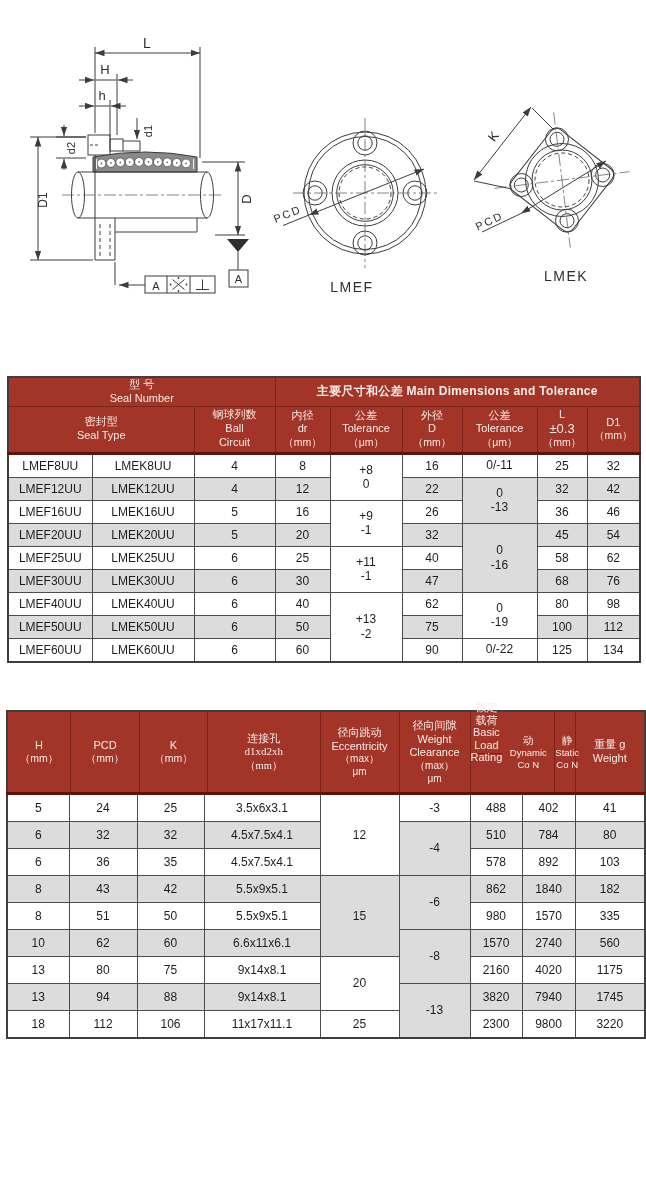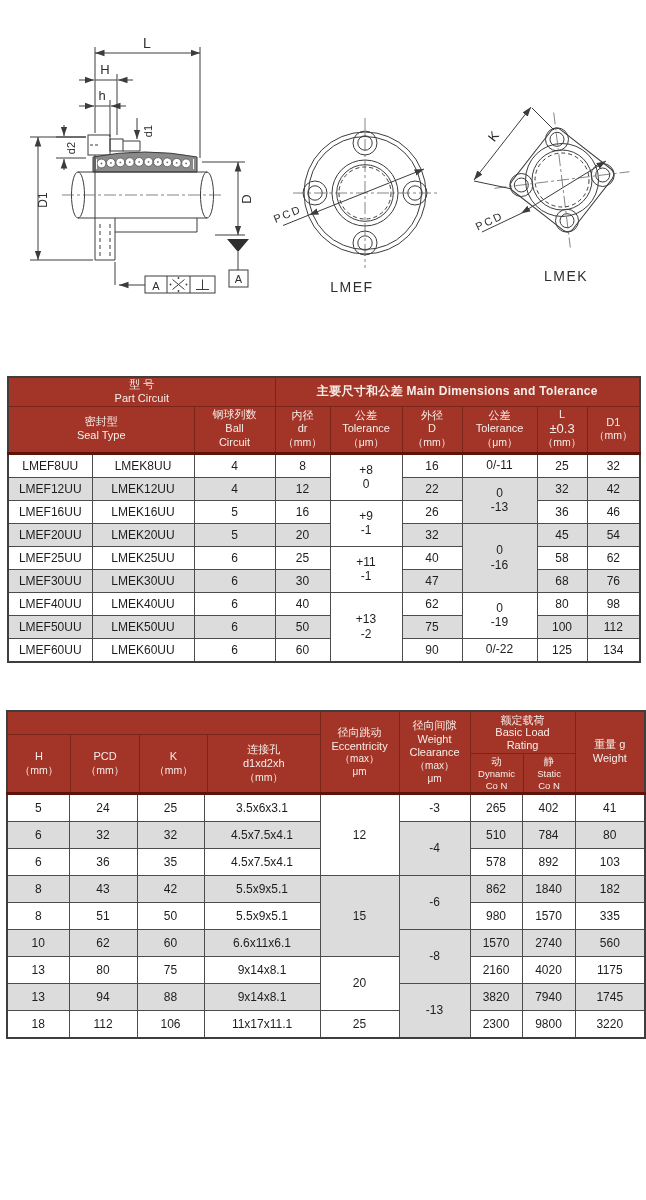--- a/index.html
+++ b/index.html
@@ -30,26 +30,26 @@
     border:1px solid #4c4c4c;background:#fff;text-align:center;vertical-align:middle;
     font-size:12px;padding:0;color:#1d1d1d;
   }
   #t1 td{height:22px;}
   #t2 td{height:26px;}
   tr.g td{background:#dcdcdc;}
   td.tol{background:#fff;white-space:pre-line;line-height:1.2;}
 
   
   #t2 th{height:80px;}
-  .grp-in,.blr-in{display:flex;flex-direction:column;height:80px;}
+  .grp-in,.blr-in{display:flex;flex-direction:row;height:80px;}
   .grp-top{height:22px;border-bottom:1px solid #7b241a;}
   .grp-cells{flex:1;display:flex;}
   .gc{display:flex;flex-direction:column;justify-content:center;line-height:1.25;}
   .gc1{width:62px;}.gc2{width:68px;border-left:1px solid #7b241a;}
-  .gc3{width:67px;border-left:1px solid #7b241a;}.gc4{flex:1;border-left:1px solid #7b241a;}
+  .gc3{width:67px;border-left:1px solid #7b241a;}.gc4{flex:1;border-left:1px solid #7b241a;font-family:Liberation Serif, serif;}
   .stack{display:flex;flex-direction:column;justify-content:center;height:100%;line-height:1.25;}
   .blr-top{height:41px;border-bottom:1px solid #7b241a;display:flex;flex-direction:column;justify-content:center;line-height:1.15;}
   .blr-cells{flex:1;display:flex;}
   .bc{display:flex;flex-direction:column;justify-content:center;font-size:9.5px;line-height:1.25;}
   .bc1{width:52px;}.bc2{flex:1;border-left:1px solid #7b241a;}
   .bc .zh{font-size:10.5px;}
   .mini{font-size:10px;}
 </style>
 </head>
 <body>
@@ -212,21 +212,21 @@
       <col style="width:72px">
       <col style="width:60px">
     <col style="width:75px">
       <col style="width:50px">
       <col style="width:53px">
   </colgroup>
   <thead>
     <tr class="trow-title">
       <th colspan="3">
         <div>型  号</div>
-        <div>Part Circuit</div>
+        <div>Seal Number</div>
       </th>
       <th colspan="6" class="title-main">主要尺寸和公差 Main Dimensions and Tolerance</th>
     </tr>
     <tr class="trow-sub">
       <th colspan="2">
         <div>密封型</div>
           <div>Seal Type</div>
       </th>
       <th>
         <div>钢球列数</div>
@@ -450,21 +450,21 @@
     </tr>
   </thead>
   <tbody>
     <tr>
       <td>5</td>
       <td>24</td>
       <td>25</td>
       <td>3.5x6x3.1</td>
       <td class="tol" rowspan="3">12</td>
       <td class="tol">-3</td>
-      <td>265</td>
+      <td>488</td>
       <td>402</td>
       <td>41</td>
     </tr>
     <tr class="g">
       <td>6</td>
       <td>32</td>
       <td>32</td>
       <td>4.5x7.5x4.1</td>
       <td class="tol" rowspan="2">-4</td>
       <td>510</td>

